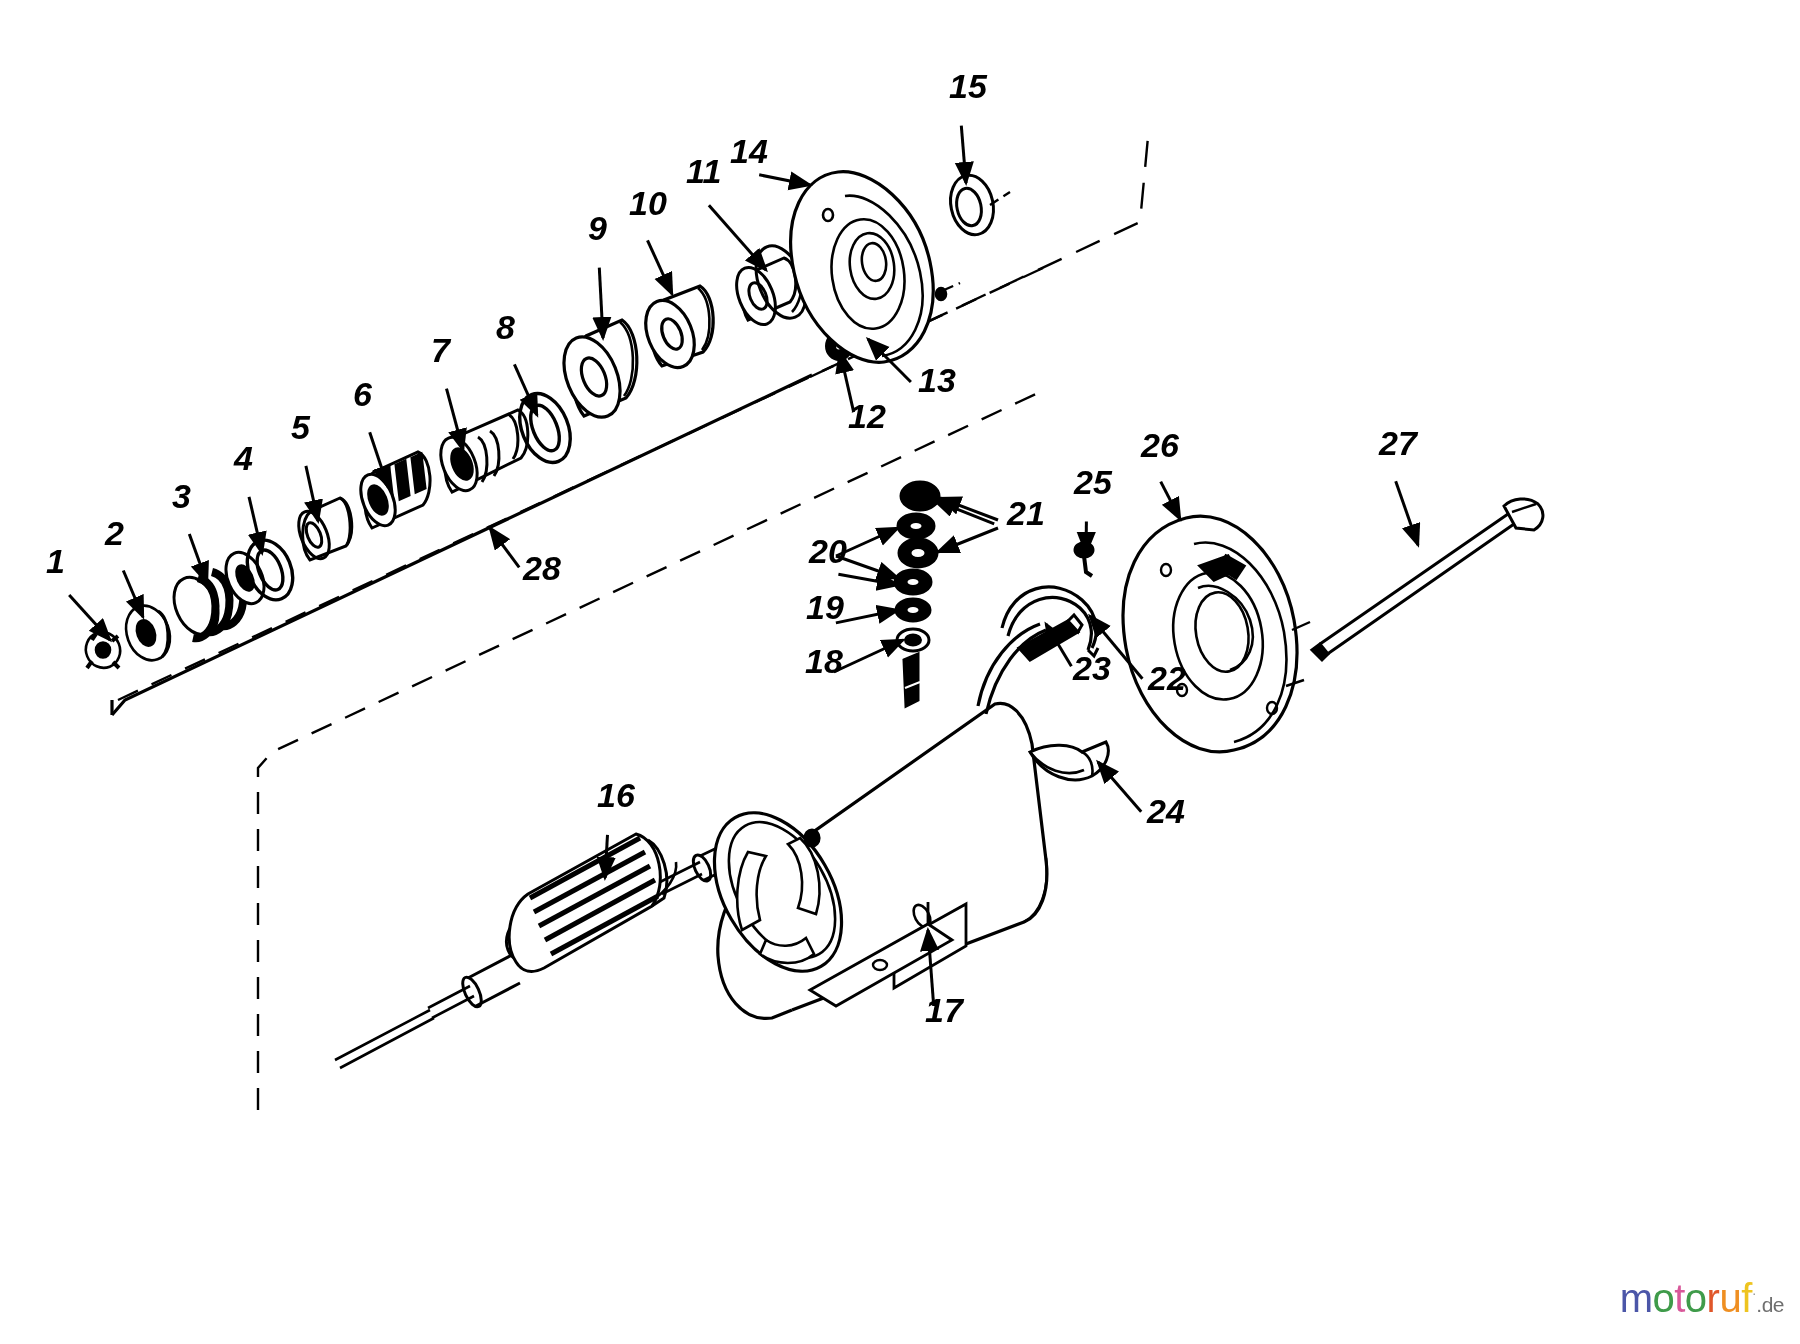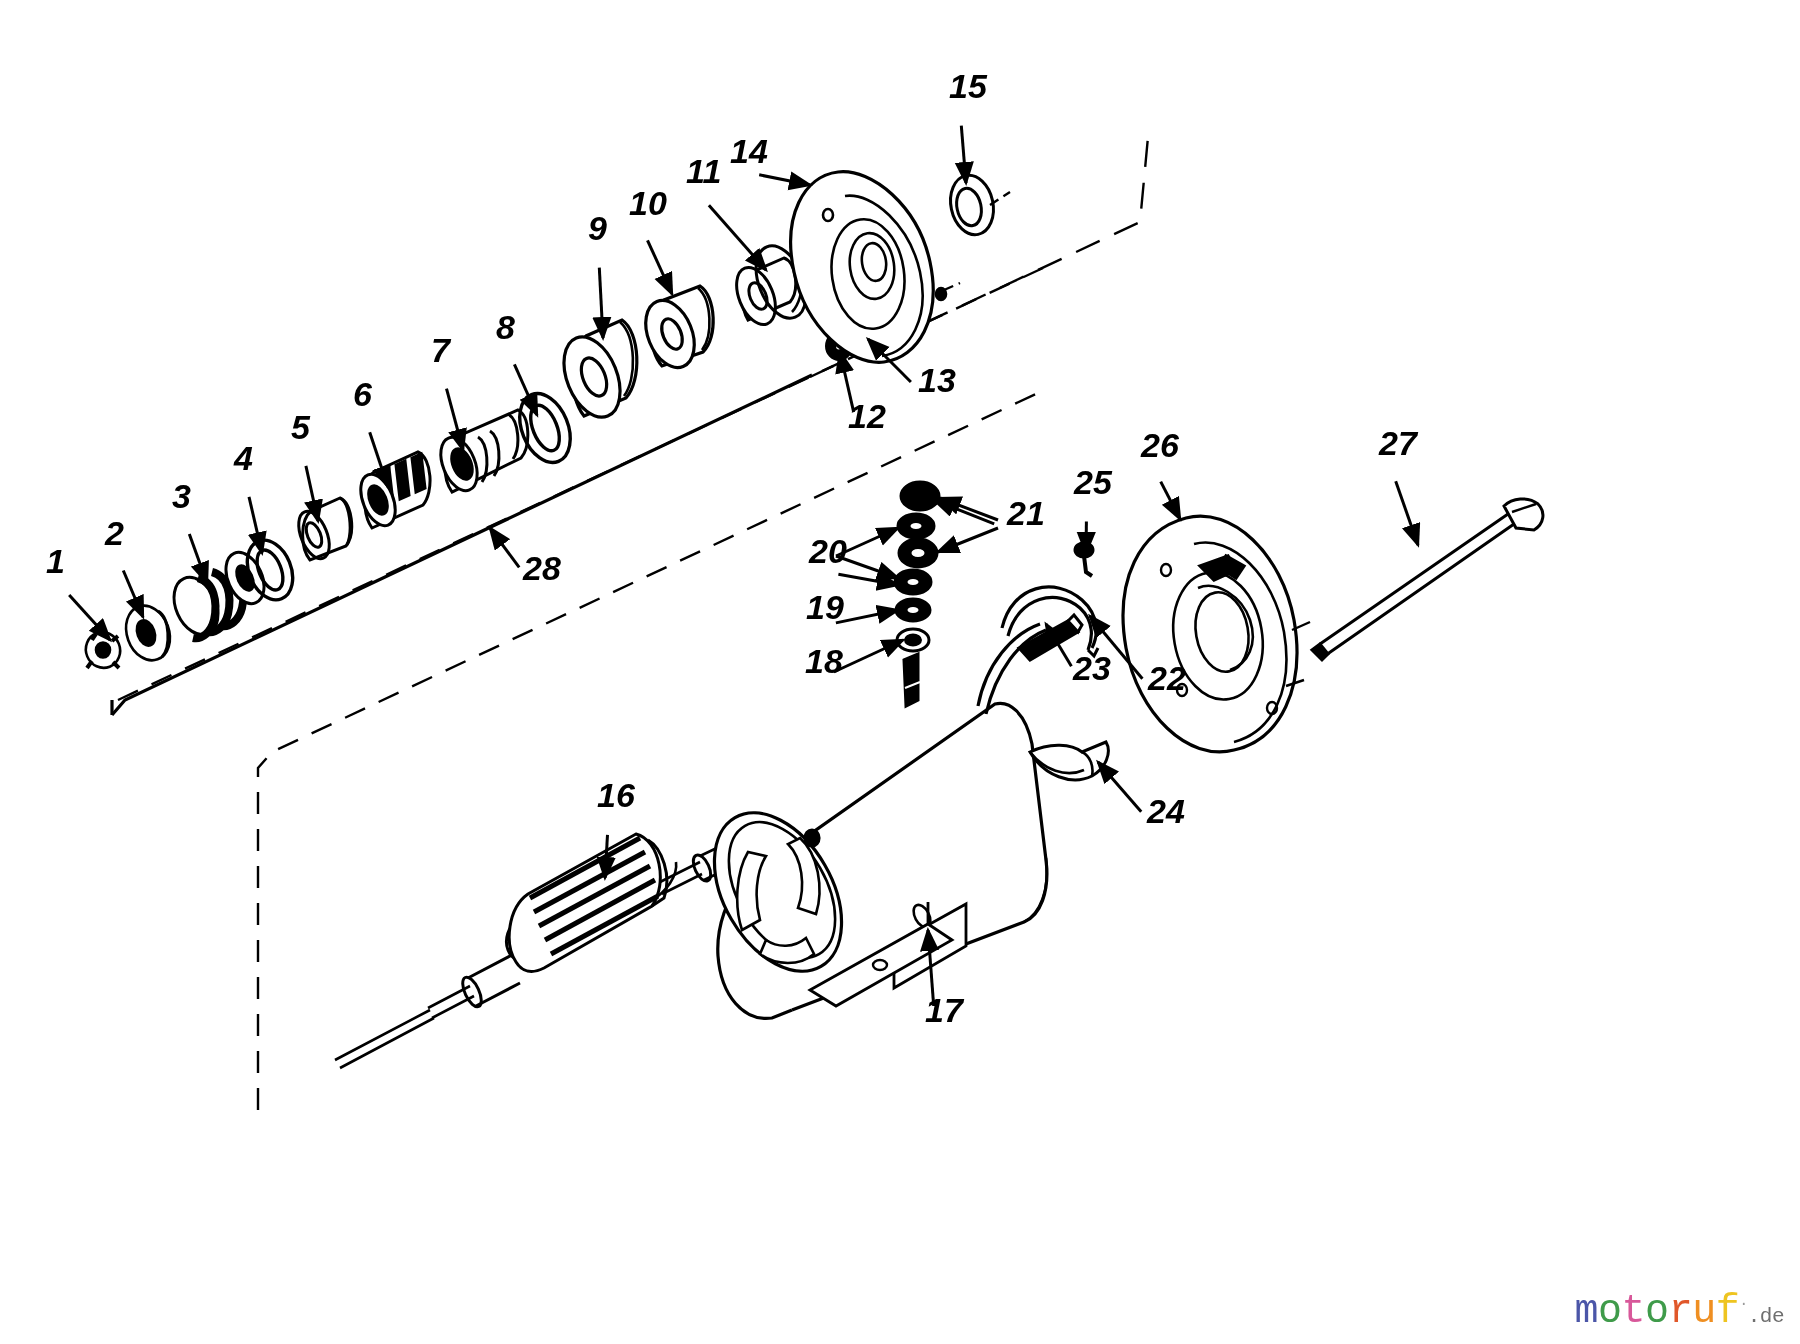--- a/index.html
+++ b/index.html
@@ -28,22 +28,22 @@
   .callout-label {
     font-family: "Liberation Sans", sans-serif;
     font-weight: bold;
     font-size: 34px;
     fill: #000000;
     font-style: italic;
   }
   .wm {
     position: absolute;
     right: 16px;
-    bottom: 12px;
-    font-family: Liberation Mono, monospace;
+    bottom: 26px;
+    font-family: Liberation Sans, sans-serif;
     font-size: 40px;
     letter-spacing: -0.5px;
     line-height: 1;
     white-space: nowrap;
     user-select: none;
   }
   .wm .dot-tld {
     font-size: 21px;
     color: #6f6f6f;
   }

